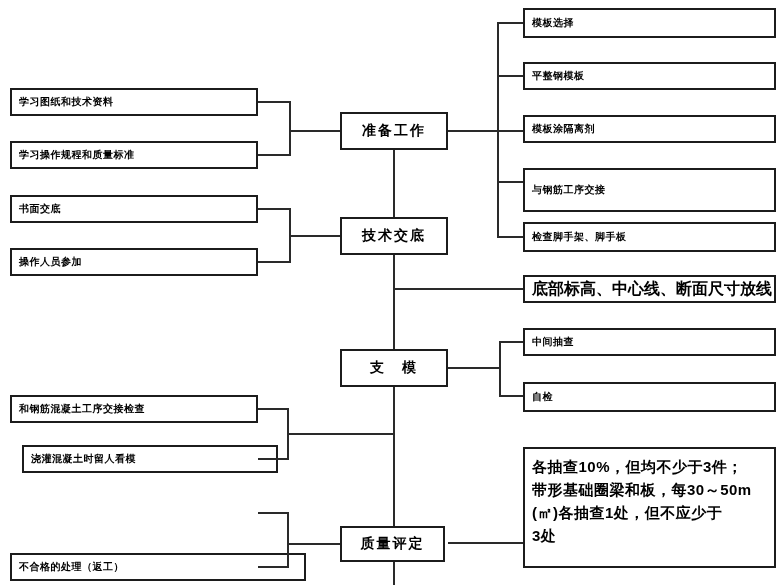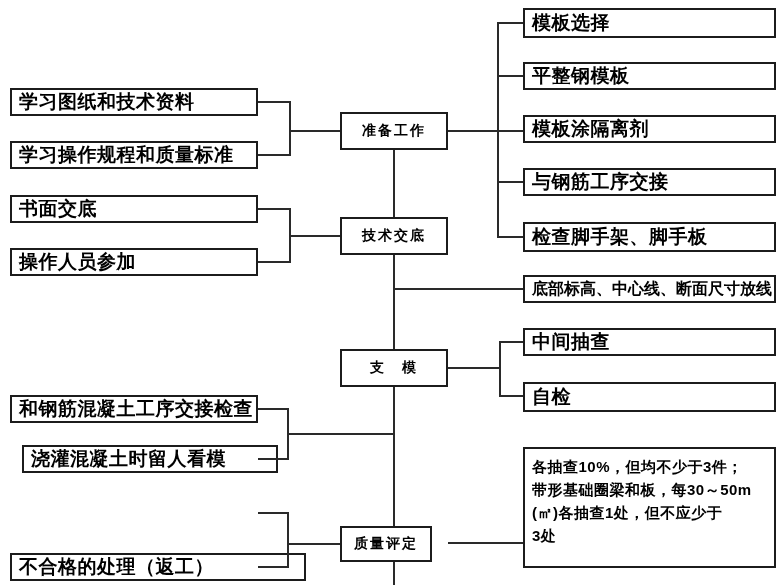--- a/index.html
+++ b/index.html
@@ -19,21 +19,21 @@
     position: absolute;
     box-sizing: border-box;
     border: 2px solid #1c1c1c;
     background: #ffffff;
     color: #000000;
     font-weight: 700;
     display: flex;
     align-items: center;
   }
   .side-box {
-    font-size: 19px;
+    font-size: 10px;
     padding-left: 7px;
     letter-spacing: 0.5px;
     white-space: nowrap;
   }
   .center-box {
     font-size: 14px;
     justify-content: center;
     letter-spacing: 2px;
   }
   .small-text {
@@ -64,26 +64,26 @@
   <div class="box side-box" style="left:10px;top:141px;width:248px;height:28px;">学习操作规程和质量标准</div>
   <div class="box side-box" style="left:10px;top:195px;width:248px;height:28px;">书面交底</div>
   <div class="box side-box" style="left:10px;top:248px;width:248px;height:28px;">操作人员参加</div>
   <div class="box side-box" style="left:10px;top:395px;width:248px;height:28px;">和钢筋混凝土工序交接检查</div>
   <div class="box side-box" style="left:22px;top:445px;width:256px;height:28px;">浇灌混凝土时留人看模</div>
   <div class="box side-box" style="left:10px;top:553px;width:296px;height:28px;">不合格的处理（返工）</div>
 
   <div class="box center-box" style="left:340px;top:112px;width:108px;height:38px;">准备工作</div>
   <div class="box center-box" style="left:340px;top:217px;width:108px;height:38px;">技术交底</div>
   <div class="box center-box" style="left:340px;top:349px;width:108px;height:38px;">支　模</div>
-  <div class="box center-box" style="left:340px;top:526px;width:92px;height:36px;">质量评定</div>
+  <div class="box center-box" style="left:340px;top:526px;width:105px;height:36px;">质量评定</div>
 
   <div class="box side-box" style="left:523px;top:8px;width:253px;height:30px;">模板选择</div>
   <div class="box side-box" style="left:523px;top:62px;width:253px;height:28px;">平整钢模板</div>
   <div class="box side-box" style="left:523px;top:115px;width:253px;height:28px;">模板涂隔离剂</div>
-  <div class="box side-box" style="left:523px;top:168px;width:253px;height:28px;">与钢筋工序交接</div>
+  <div class="box side-box" style="left:523px;top:168px;width:253px;height:44px;">与钢筋工序交接</div>
   <div class="box side-box" style="left:523px;top:222px;width:253px;height:30px;">检查脚手架、脚手板</div>
   <div class="box side-box small-text" style="left:523px;top:275px;width:253px;height:28px;">底部标高、中心线、断面尺寸放线</div>
   <div class="box side-box" style="left:523px;top:328px;width:253px;height:28px;">中间抽查</div>
   <div class="box side-box" style="left:523px;top:382px;width:253px;height:30px;">自检</div>
 
   <div class="box note-box" style="left:523px;top:447px;width:253px;height:121px;">
     <div class="note-line">各抽查10%，但均不少于3件；</div>
     <div class="note-line">带形基础圈梁和板，每30～50m</div>
     <div class="note-line">(㎡)各抽查1处，但不应少于</div>
     <div class="note-line">3处</div>

